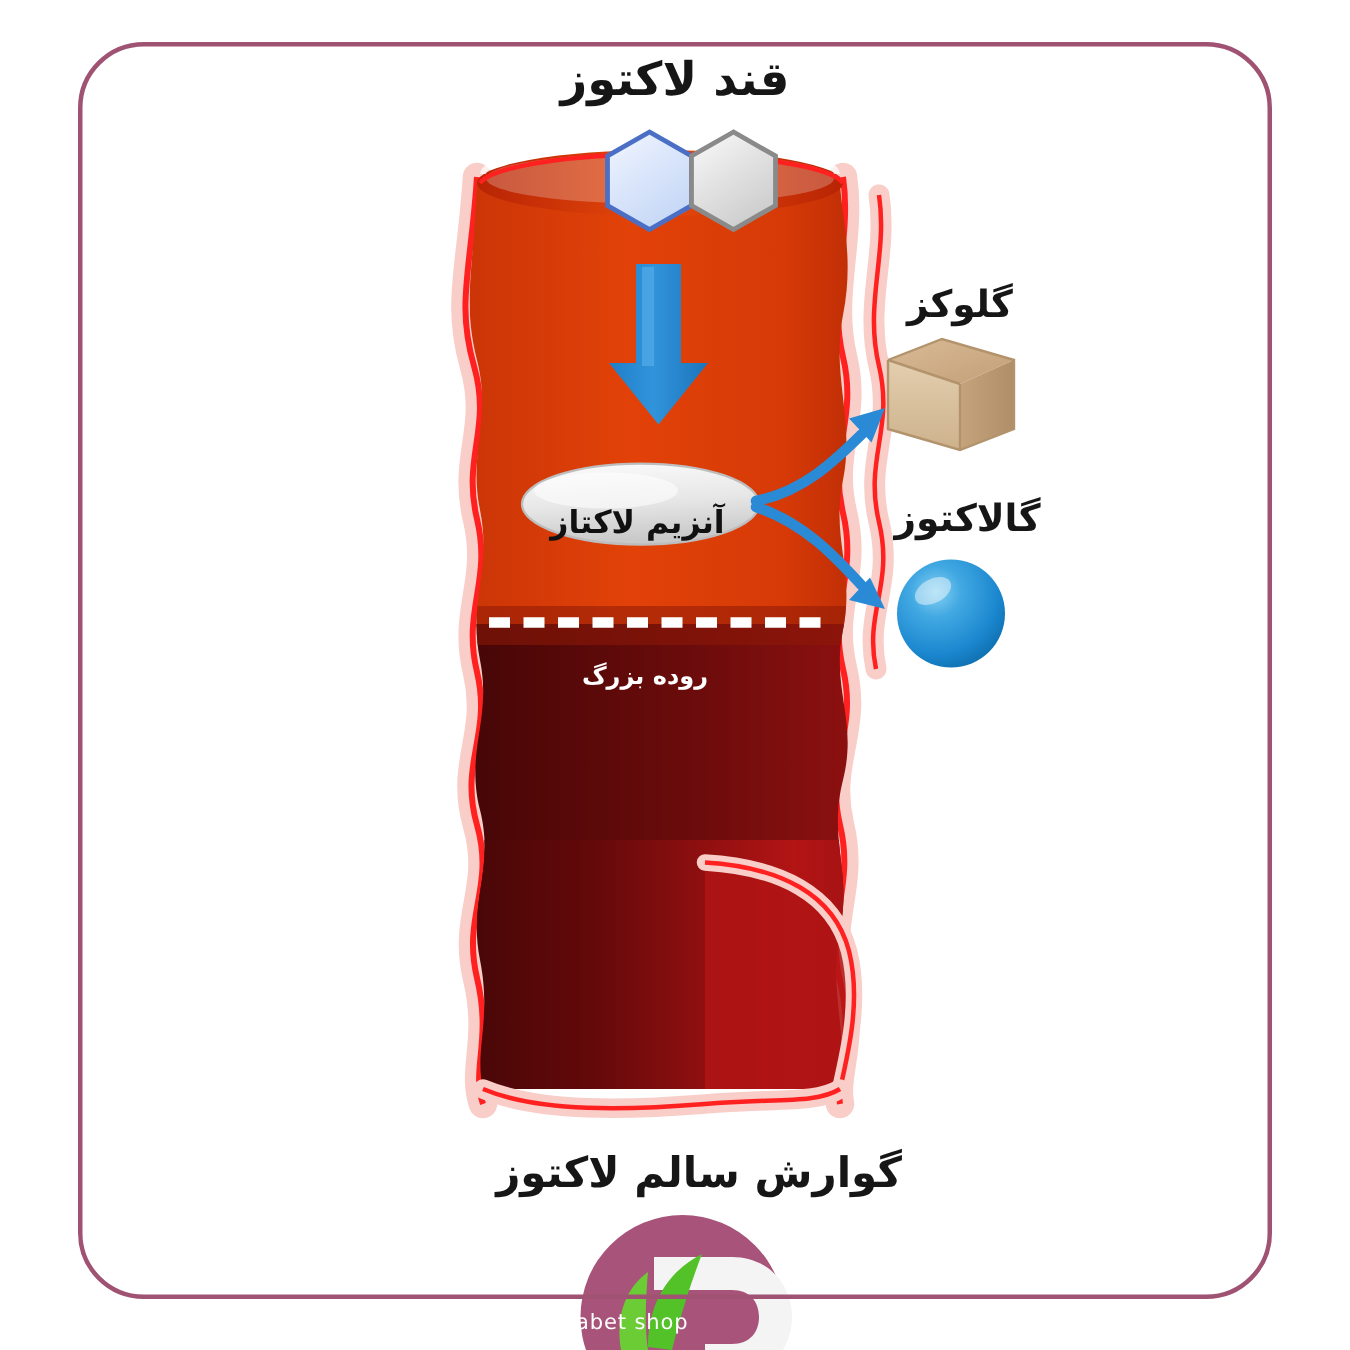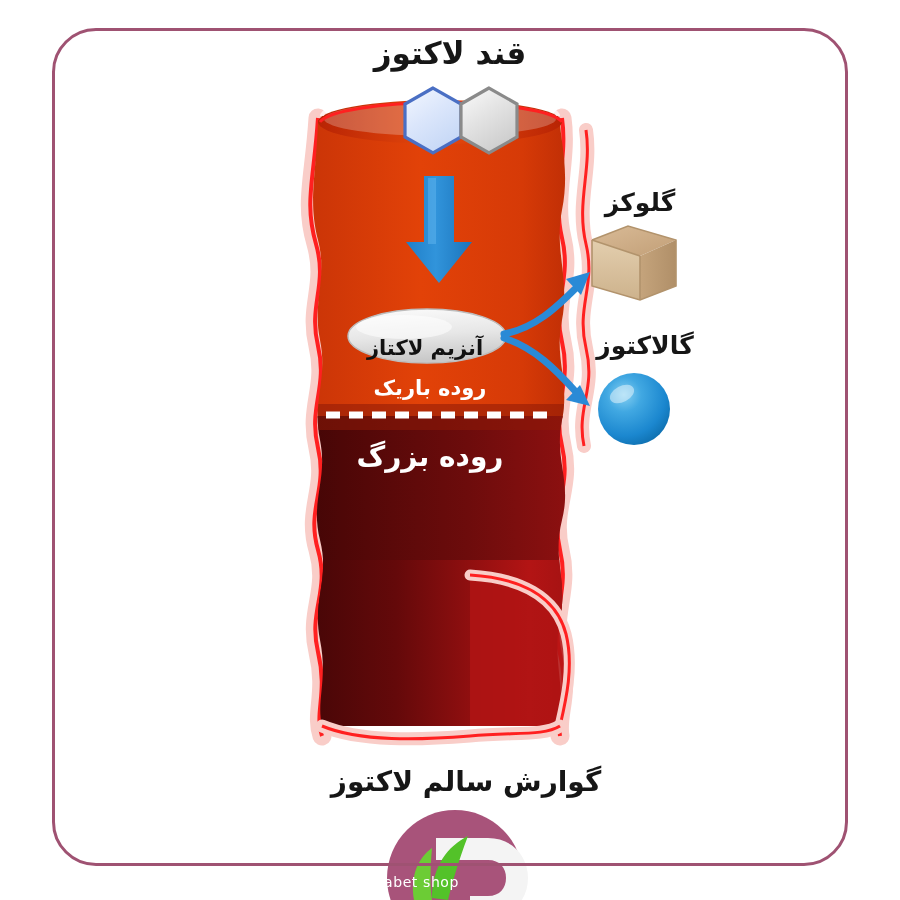--- a/index.html
+++ b/index.html
@@ -74,21 +74,21 @@
     white-space: nowrap;
     text-align: center;
     line-height: 1;
   }
   #label-small-intestine {
     left: 310px; top: 378px; width: 240px;
     font-size: 21px;
   }
   #label-large-intestine {
     left: 310px; top: 443px; width: 240px;
-    font-size: 28px;
+    font-size: 16px;
   }
   #label-enzyme {
     left: 345px; top: 322px; width: 160px;
     font-size: 21px;
     color: #111111;
     margin-top: 16px;
   }
   #logo-text {
     position: absolute;
     left: 370px;
@@ -330,21 +330,20 @@
   <div class="frame-border"></div>
 
   <div class="lbl" id="title-lactose">قند لاکتوز</div>
 
   <div class="lbl" id="label-glucose">گلوکز</div>
 
   <div class="lbl" id="label-galactose">گالاکتوز</div>
 
   <div class="lbl-white" id="label-enzyme">آنزیم لاکتاز</div>
 
-  <div class="lbl-white" id="label-small-intestine">روده باریک</div>
 
   <div class="lbl-white" id="label-large-intestine">روده بزرگ</div>
 
   <div class="lbl" id="caption-bottom">گوارش سالم لاکتوز</div>
 
   <div id="logo-text">diabet shop</div>
 
 </div>
 
 </body></html>

